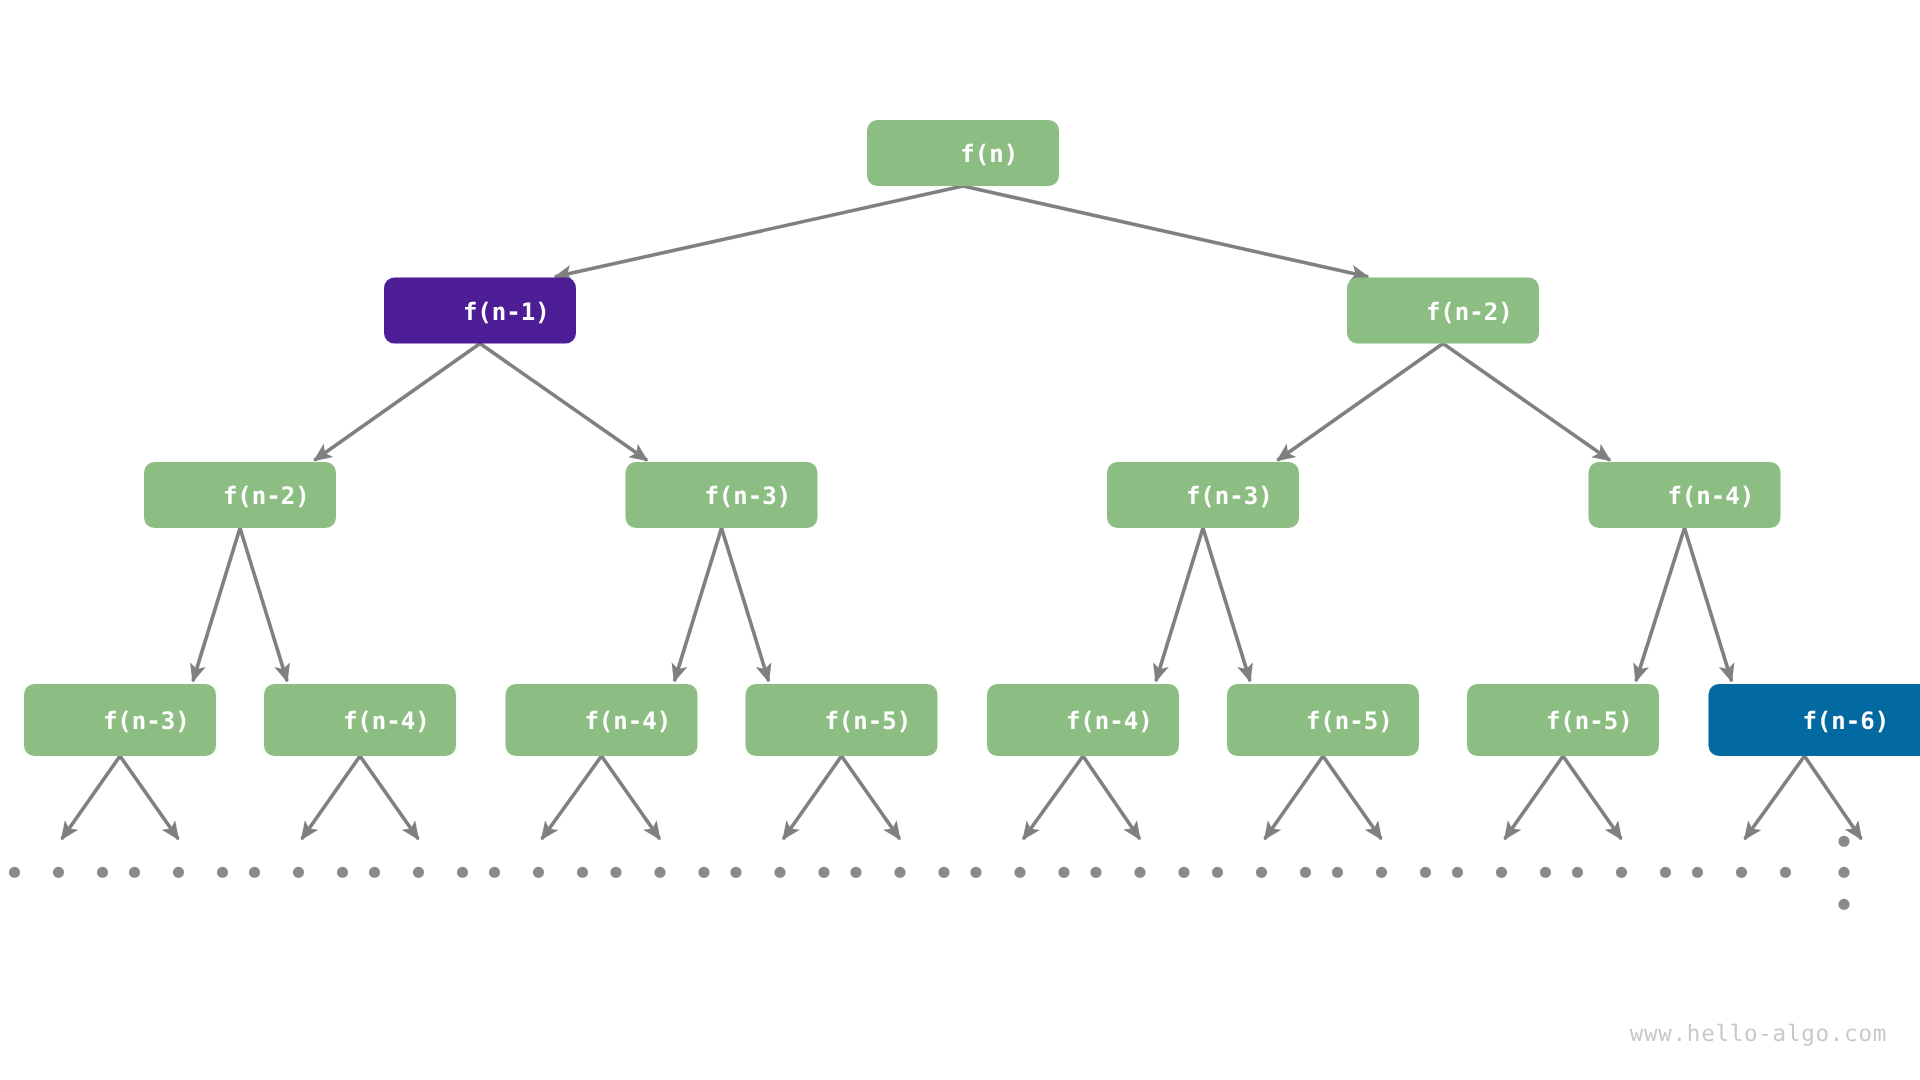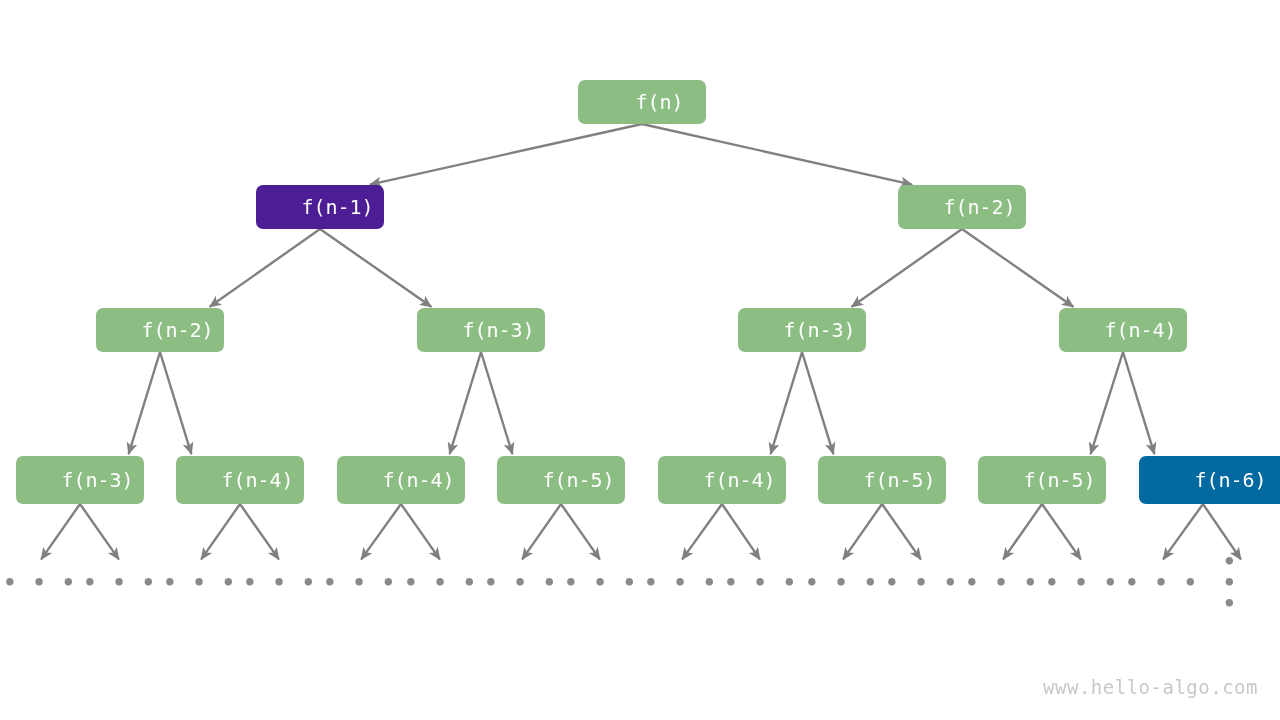--- a/index.html
+++ b/index.html
@@ -28,22 +28,22 @@
   .node {
     position: absolute;
     box-sizing: border-box;
     background: #8cbe83;
     border-radius: 7px;
     color: #ffffff;
     display: flex;
     align-items: center;
     justify-content: center;
     font-family: "DejaVu Sans Mono", "Liberation Mono", monospace;
-    font-size: 20px;
-    font-weight: normal;
+    font-size: 16px;
+    font-weight: bold;
     letter-spacing: 0px;
     white-space: nowrap;
     z-index: 2;
     padding-left: 35px;
   }
   .ellipsis {
     position: absolute;
     color: #8a8a8a;
     font-family: "DejaVu Sans Mono", "Liberation Mono", monospace;
     font-size: 21px;
@@ -52,21 +52,21 @@
     transform: translate(-50%, -50%);
     z-index: 2;
     line-height: 1;
   }
   #watermark {
     position: absolute;
     right: 22px;
     bottom: 22px;
     color: #c8c8c8;
     font-family: "DejaVu Sans Mono", "Liberation Mono", monospace;
-    font-size: 19px;
+    font-size: 15px;
     letter-spacing: 0.5px;
     z-index: 3;
   }
 </style>
 </head>
 <body>
 
 <div id="canvas">
 
   <svg id="edges" viewBox="0 0 1280 720" xmlns="http://www.w3.org/2000/svg">

